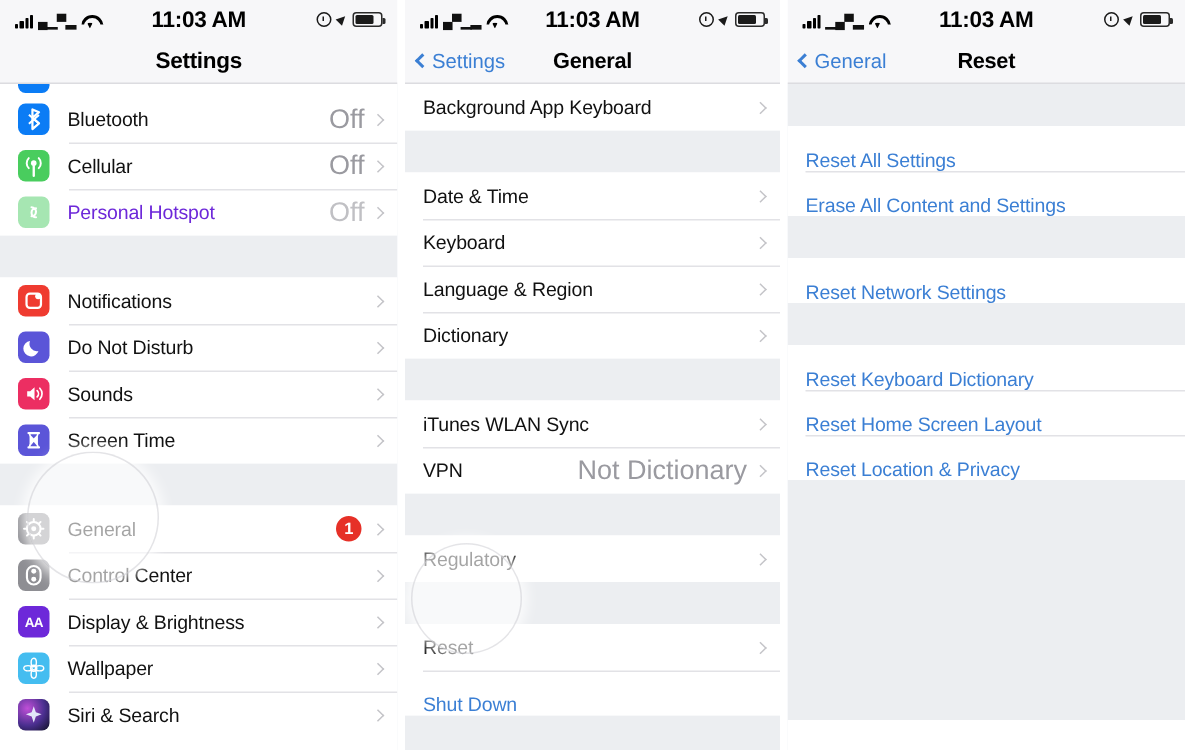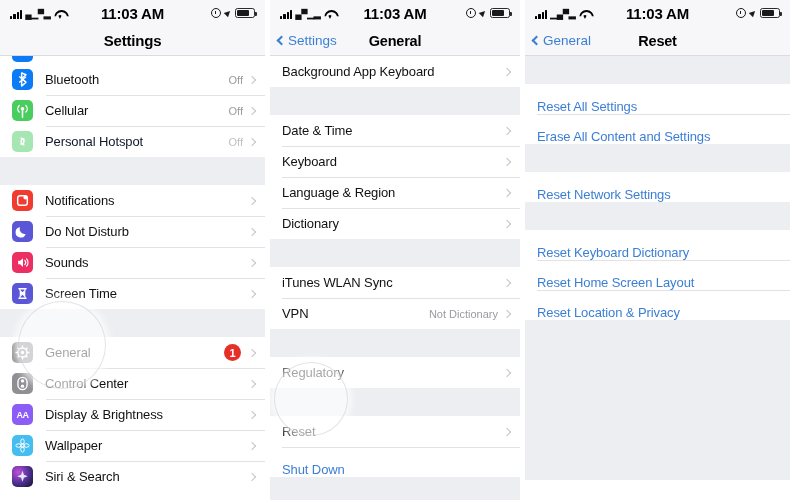--- a/index.html
+++ b/index.html
@@ -142,23 +142,23 @@
   }
   .row.noicon + .row.noicon::before { left: 12px; }
   .row-ico {
     width: 21px; height: 21px; border-radius: 5px;
     flex: 0 0 auto; margin-right: 12px;
     display: flex; align-items: center; justify-content: center;
     color: #fff; font-size: 11px; font-weight: bold;
     overflow: hidden; position: relative;
   }
   .row-label { font-size: 13px; color: #111; letter-spacing: -.1px; white-space: nowrap; }
-  .row.dim .row-label { color: #0f172a; text-align: right; }
+  .row.dim .row-label { color: #6d28d9; text-align: right; }
   .row-val {
-    margin-left: auto; font-size: 11px; color: #9a9aa0;
+    margin-left: auto; font-size: 18px; color: #9a9aa0;
     padding-right: 6px; white-space: nowrap;
   }
   .row.dim .row-val { color: #c0c0c4; }
   .chev {
     margin-left: auto; width: 6px; height: 6px;
     border-top: 1.6px solid #c4c4c8; border-right: 1.6px solid #c4c4c8;
     transform: rotate(45deg); flex: 0 0 auto;
   }
   .row-val + .chev { margin-left: 0; }
   .badge {
@@ -177,21 +177,21 @@
   
   .ico-bt   { background: #0b7cf5; }
   .ico-cell { background: #49cd5e; }
   .ico-hot  { background: #a6e6b2; }
   .ico-not  { background: #ef3b30; }
   .ico-snd  { background: #ec2e62; }
   .ico-dnd  { background: #5b55d8; }
   .ico-st   { background: #5b55d8; }
   .ico-gen  { background: #8e8e93; }
   .ico-cc   { background: #8e8e93; }
-  .ico-disp { background: #8b5cf6; font-size: 9px; letter-spacing: -.5px; text-align: right; }
+  .ico-disp { background: #6d28d9; font-size: 9px; letter-spacing: -.5px; text-align: right; }
   .ico-wall { background: #44bdf0; }
   .ico-siri { background: radial-gradient(circle at 30% 30%, #c04fd8 0%, #4a2f8f 55%, #101024 100%); }
   .ico-wifi { background: #0b7cf5; }
 
   .glyph { width: 100%; height: 100%; display: block; }
 
   
   .spotlight {
     position: absolute;
     border-radius: 50%;

